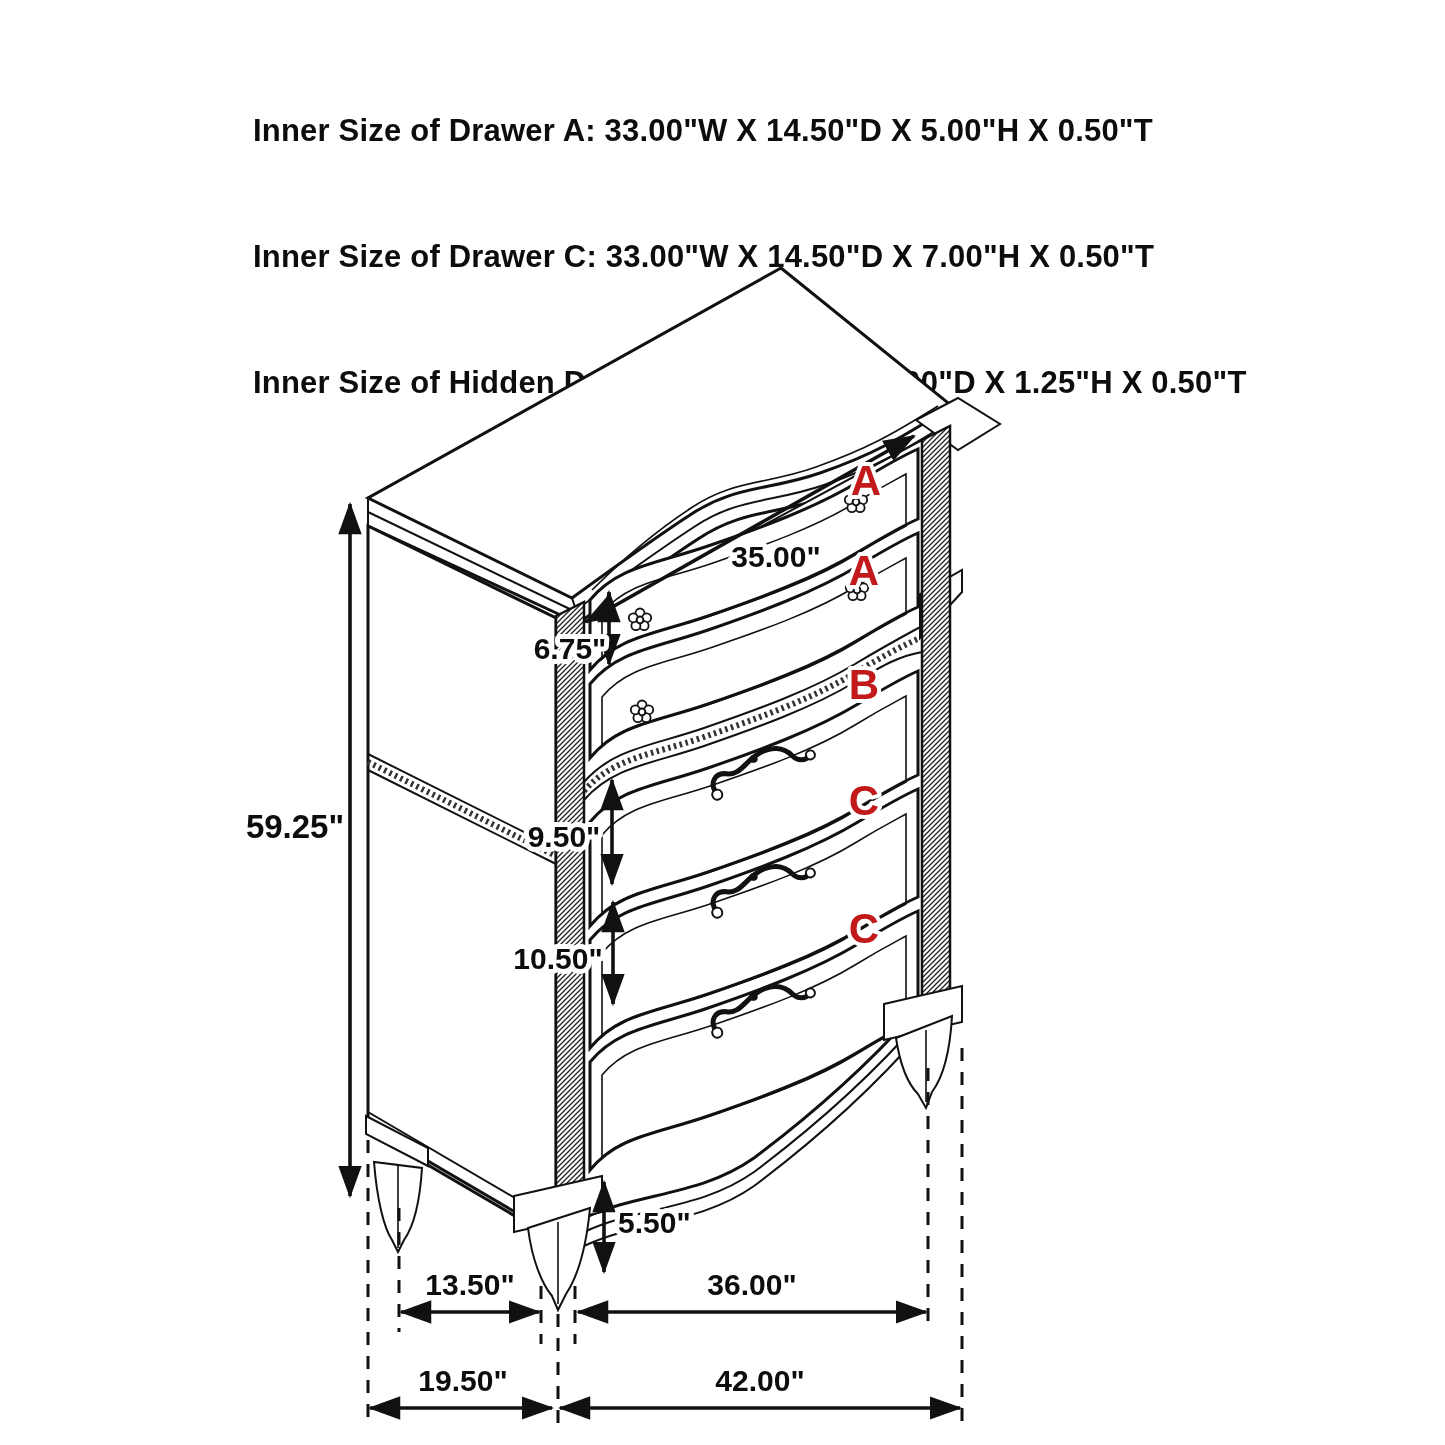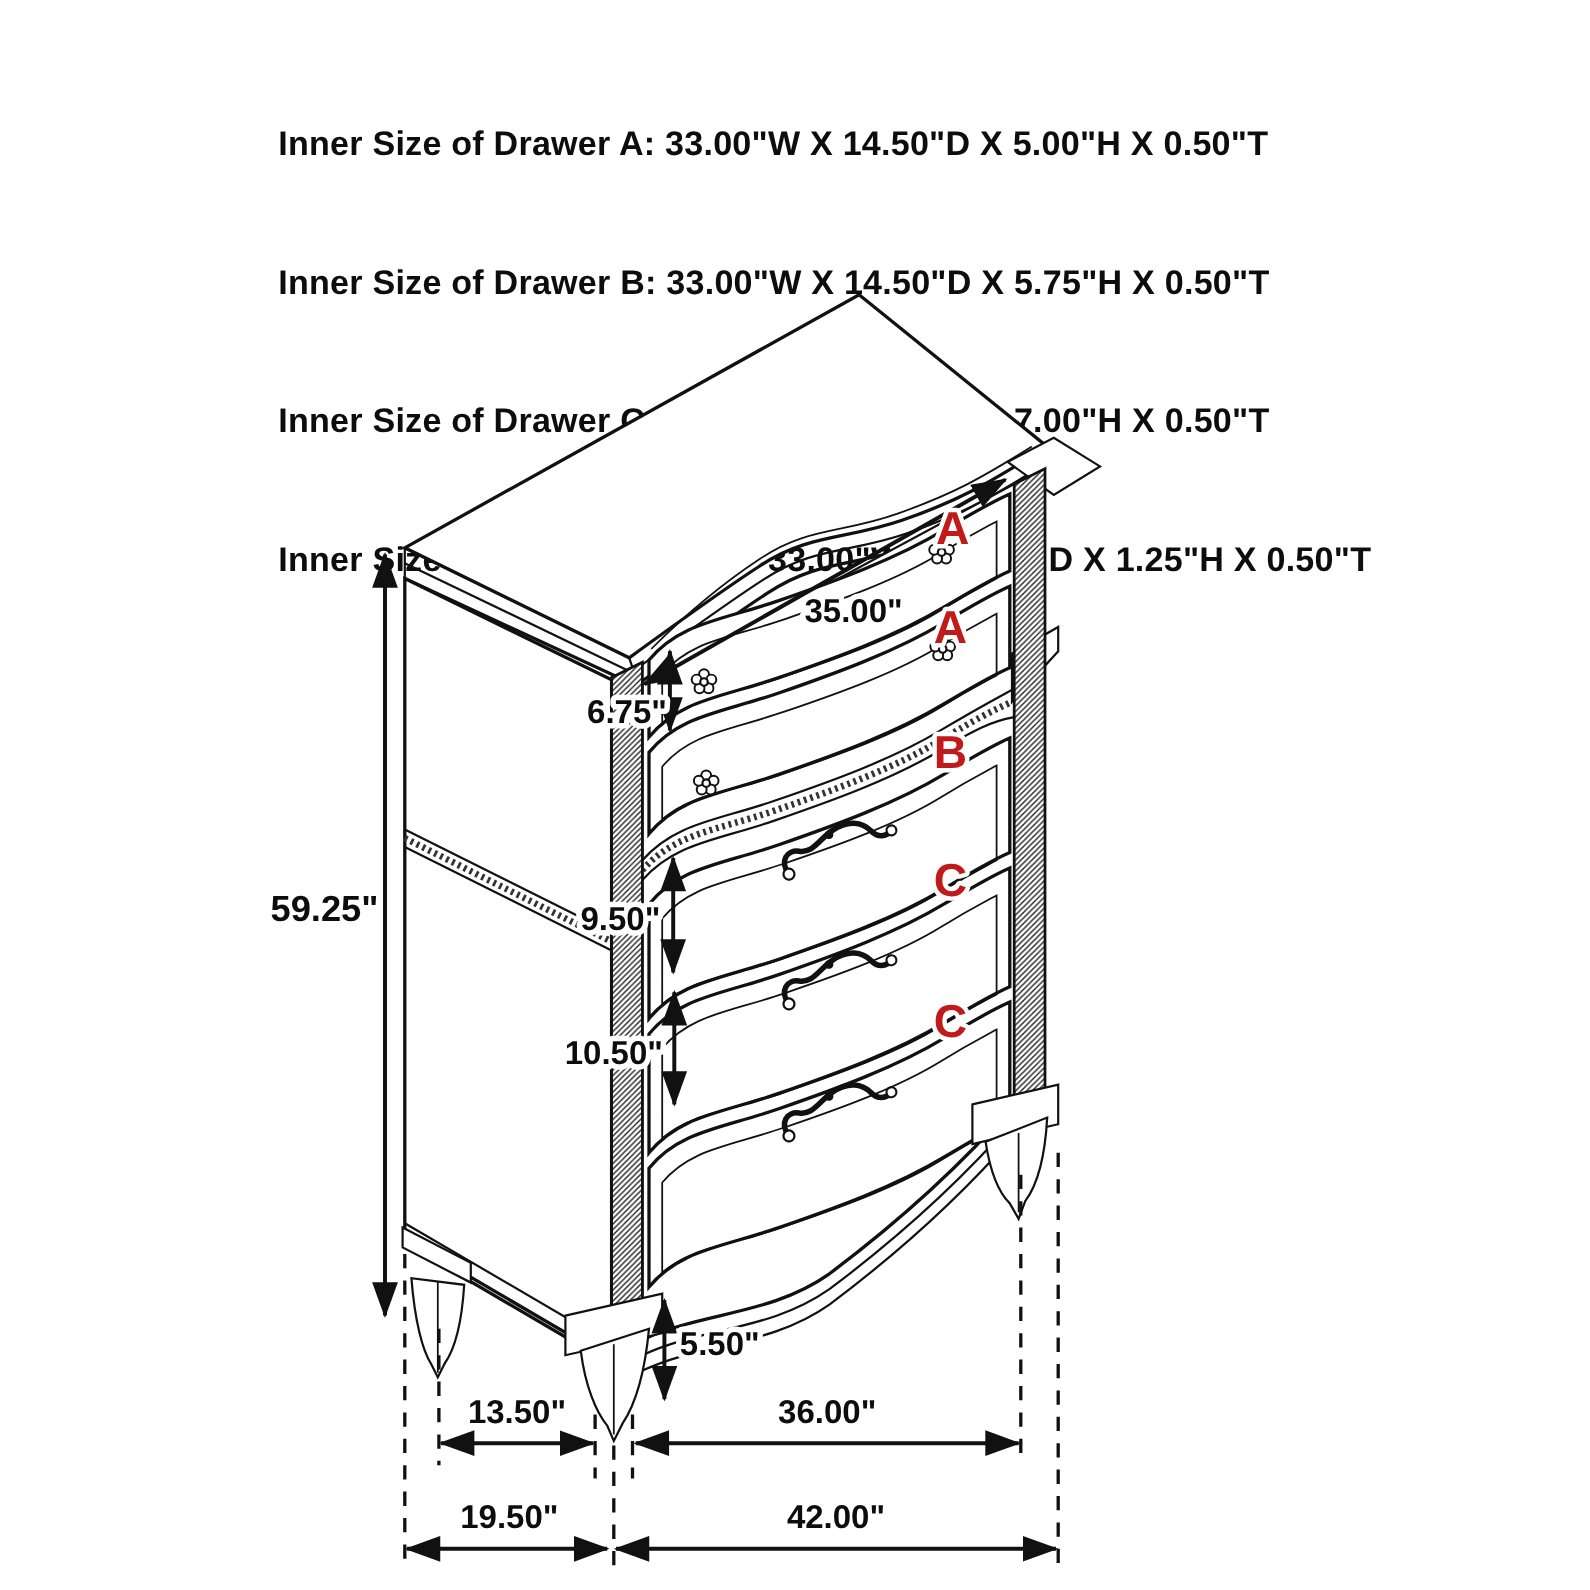--- a/index.html
+++ b/index.html
@@ -21,21 +21,20 @@
              paint-order:stroke;stroke:#ffffff;stroke-width:8px;stroke-linejoin:round;}
   .bead{stroke:#333;stroke-width:6;stroke-dasharray:2.5 3.5;fill:none;}
 </style>
 </head>
 <body>
 
 <div id="stage">
 
   <div id="header">
     <div>Inner Size of Drawer A: 33.00"W X 14.50"D X 5.00"H X 0.50"T</div>
-    <div>Inner Size of Drawer B: 33.00"W X 14.50"D X 5.75"H X 0.50"T</div>
     <div>Inner Size of Drawer C: 33.00"W X 14.50"D X 7.00"H X 0.50"T</div>
     <div>Inner Size of Hidden Drawer : 33.00"W X 13.00"D X 1.25"H X 0.50"T</div>
   </div>
 
   <svg width="1445" height="1445" viewBox="0 0 1445 1445">
     <defs>
       <pattern id="ptex" width="5" height="5" patternUnits="userSpaceOnUse">
         <rect width="5" height="5" fill="#fff"></rect>
         <path d="M0,5 L5,0 M-1,1 L1,-1 M4,6 L6,4" stroke="#222" stroke-width="1.3"></path>
       </pattern>

